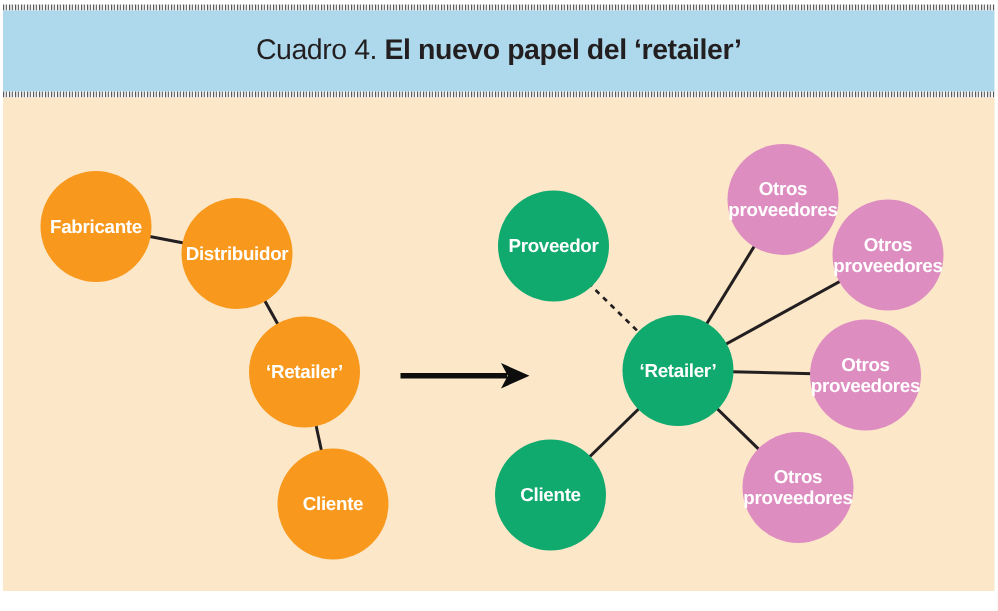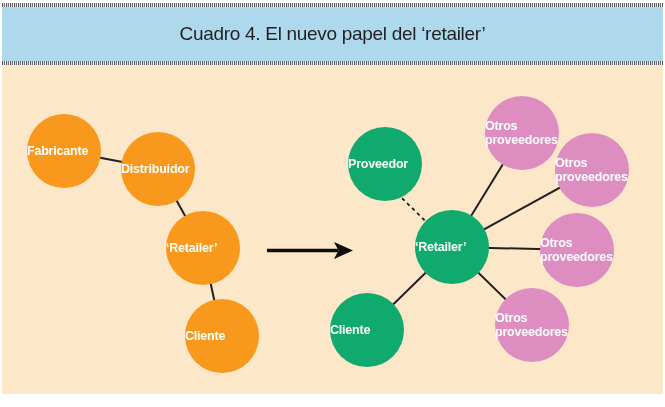--- a/index.html
+++ b/index.html
@@ -21,51 +21,51 @@
   .hatch.mid { top: 61px; }
 
   .titlebar {
     position: absolute; left: 2px; top: 7px; width: 661px; height: 54px;
     background: #aed9ec;
     display: flex; flex-direction: column; justify-content: center; align-items: center;
     color: #231f20; text-align: center;
   }
   .title-line { font-size: 19px; line-height: 22px; letter-spacing: -0.3px; white-space: nowrap; }
   .t-reg  { font-weight: 400; }
-  .t-bold { font-weight: 400; }
+  .t-bold { font-weight: 700; }
 
   .panel {
     position: absolute; left: 2px; top: 65px; width: 661px; height: 329px;
     background: #fce8c9;
   }
 
   .edges-layer { position: absolute; left: 0; top: 0; width: 665px; height: 407px; }
   .edge { stroke: #231f20; stroke-width: 2; }
   .edge.dashed { stroke-dasharray: 3.5,3.5; stroke-width: 1.8; }
   .arrow-shaft { stroke: #0d0d0d; stroke-width: 3.6; }
   .arrow-head { fill: #0d0d0d; }
 
   .node {
     position: absolute; width: 74px; height: 74px; border-radius: 50%;
     display: flex; align-items: center; justify-content: center;
   }
   .node .label {
-    width: 76px; color: #ffffff;
+    width: 76px; text-align: center; color: #ffffff;
     font-weight: 700; font-size: 12.5px; line-height: 1.15; letter-spacing: -0.2px;
   }
   .node.orange { background: #f8991d; }
   .node.green  { background: #10a96e; }
   .node.pink   { background: #de8dc0; }
 
   
   #n-fabricante   { left: 27px;  top: 114px; }
   #n-distribuidor { left: 121px; top: 132px; }
   #n-retailer-old { left: 166px; top: 211px; }
   #n-cliente-old  { left: 185px; top: 299px; }
-  #n-proveedor    { left: 348px; top: 127px; }
+  #n-proveedor    { left: 332px; top: 127px; }
   #n-retailer-new { left: 415px; top: 210px; }
   #n-cliente-new  { left: 330px; top: 293px; }
   #n-otros-1      { left: 485px; top: 96px;  }
   #n-otros-2      { left: 555px; top: 133px; }
   #n-otros-3      { left: 540px; top: 213px; }
   #n-otros-4      { left: 495px; top: 288px; }
 </style>
 </head>
 <body>
 

